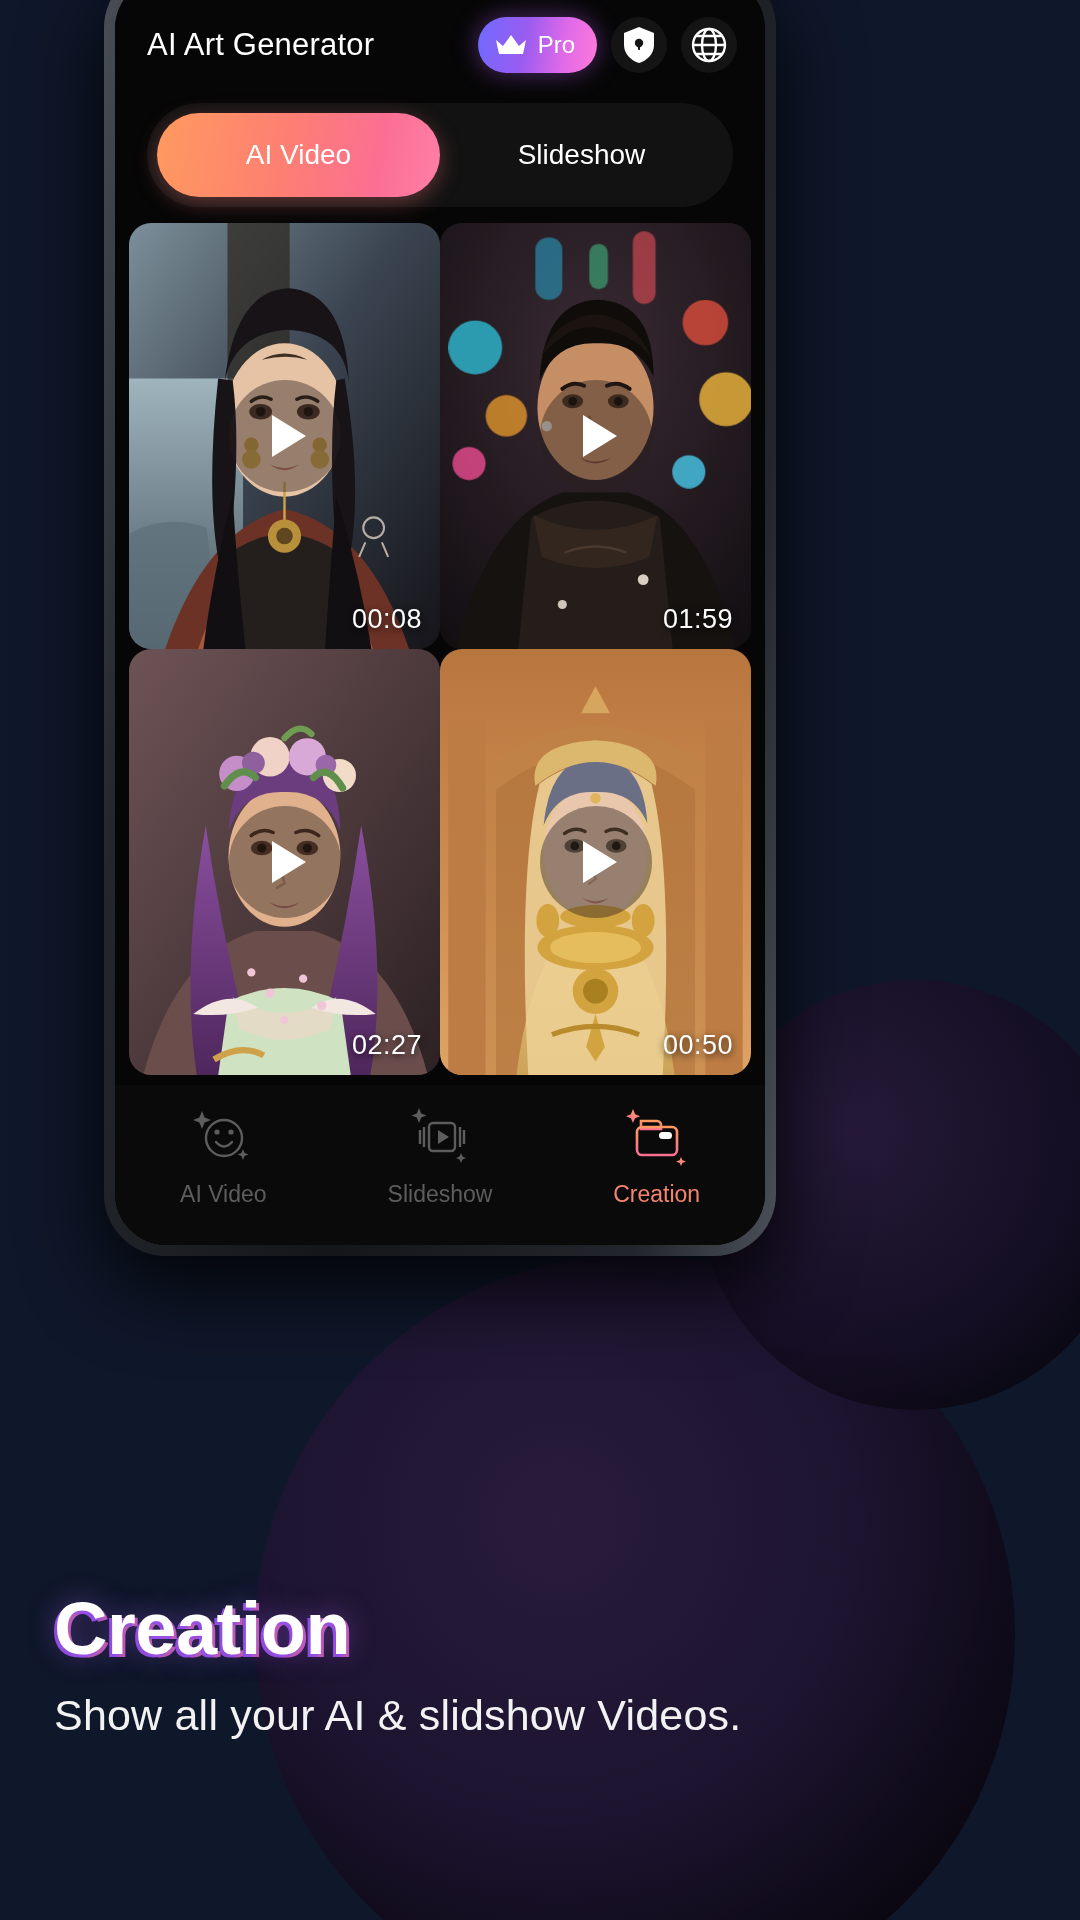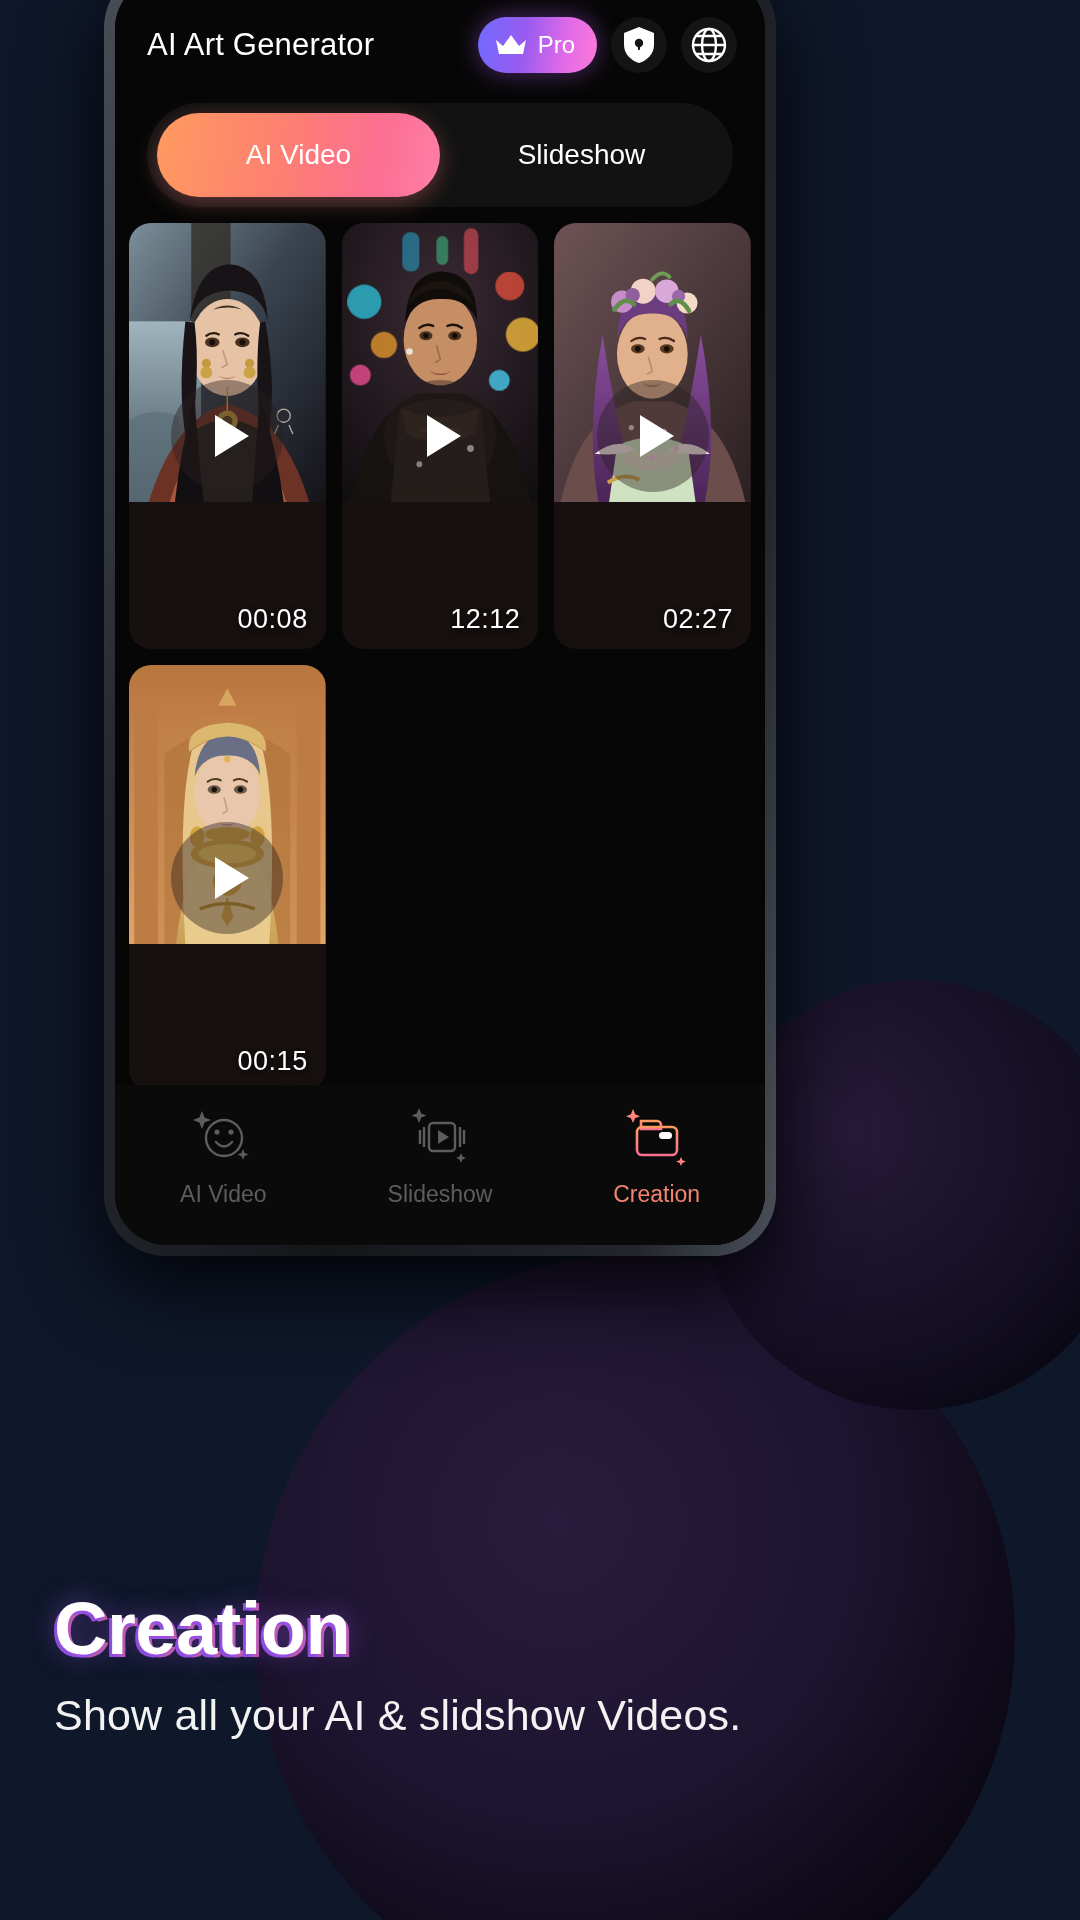--- a/index.html
+++ b/index.html
@@ -83,22 +83,21 @@
   }
   .seg-item.active {
     background: linear-gradient(100deg,#ff9a5f 0%, #fd7f72 45%, #fb6f93 78%, #ff7fa8 100%);
     box-shadow: 0 6px 22px rgba(250,120,120,.35);
   }
 
   
   .grid {
     flex: 1 1 auto;
     display: grid;
-    grid-template-columns: 1fr 1fr 1fr;
-    gap: 16px;
+    grid-template-columns: 1fr 1fr;
     padding: 0 14px;
     align-content: start;
     overflow: hidden;
   }
   .card {
     position: relative; height: 426px; border-radius: 22px; overflow: hidden;
     background: #16100f;
   }
   .card .art { position: absolute; inset: 0; }
   .play-btn {
@@ -290,21 +289,21 @@
               <path d="M144 186 l6 22 l-8 5" stroke="#9d6b43" stroke-width="2.4" fill="none"></path>
               <path d="M134 226 q16 8 32 0 q-16 12 -32 0 Z" fill="#8d4f40"></path>
               <circle cx="103" cy="196" r="5" fill="#e9e3d8"></circle>
               <path d="M120 318 q30 -12 60 0" stroke="#4a392e" stroke-width="2.4" fill="none"></path>
               <circle cx="196" cy="344" r="5.2" fill="#d8cfc2"></circle>
               <circle cx="118" cy="368" r="4.4" fill="#cfc5b8"></circle>
             </svg>
             <div class="play-btn">
               <div class="play-tri"></div>
             </div>
-            <div class="dur">12:12</div>
+            <div class="dur">01:59</div>
           </div>
 
           <div class="card">
             <svg class="art" viewBox="0 0 300 426" preserveAspectRatio="xMidYMid slice">
               <defs>
                 <linearGradient id="c3bg" x1="0" y1="0" x2="1" y2="1">
                   <stop offset="0" stop-color="#6e5356"></stop>
                     <stop offset="1" stop-color="#2b2022"></stop>
                 </linearGradient>
                 <linearGradient id="c3hair" x1="0" y1="0" x2="0" y2="1">
@@ -394,21 +393,21 @@
                 <path d="M150 352 l9 32 l-9 14 l-9 -14 Z"></path>
                 <ellipse cx="104" cy="262" rx="11" ry="16"></ellipse>
                 <ellipse cx="196" cy="262" rx="11" ry="16"></ellipse>
                 <ellipse cx="150" cy="258" rx="34" ry="11"></ellipse>
               </g>
               <path d="M108 372 q42 -16 84 0" stroke="#b98b2c" stroke-width="5" fill="none"></path>
             </svg>
             <div class="play-btn">
               <div class="play-tri"></div>
             </div>
-            <div class="dur">00:15</div>
+            <div class="dur">00:50</div>
           </div>
         </div>
 
         <div class="bottom-nav">
 
           <div class="nav-item">
             <svg class="nav-icon" viewBox="0 0 66 66">
               <g fill="none" stroke="#5d5d5d" stroke-width="2.4">
                 <circle cx="34" cy="35" r="18"></circle>
                 <path d="M26 39 q8 9 16 0" stroke-linecap="round"></path>

